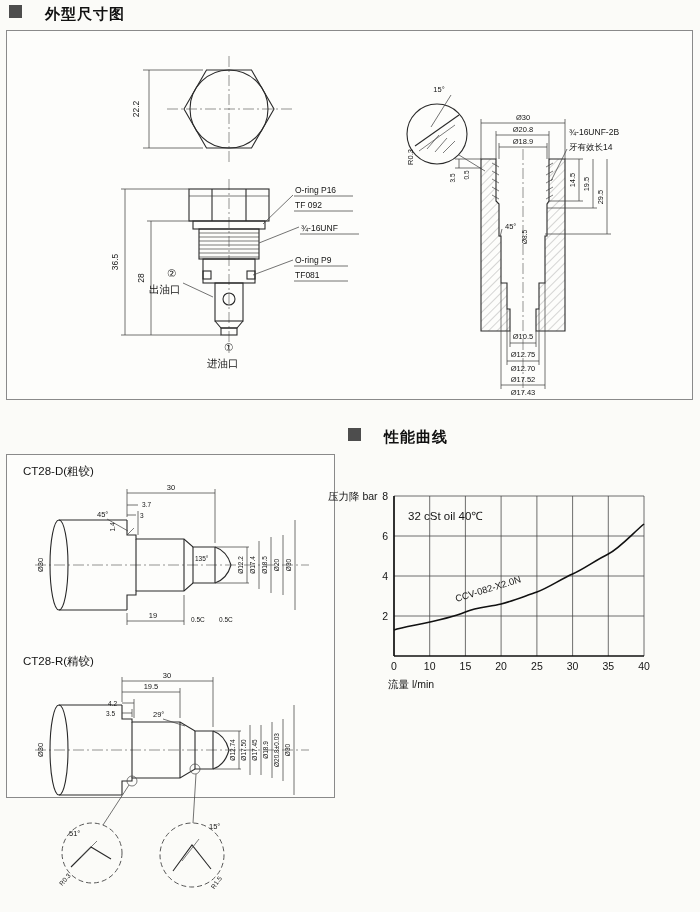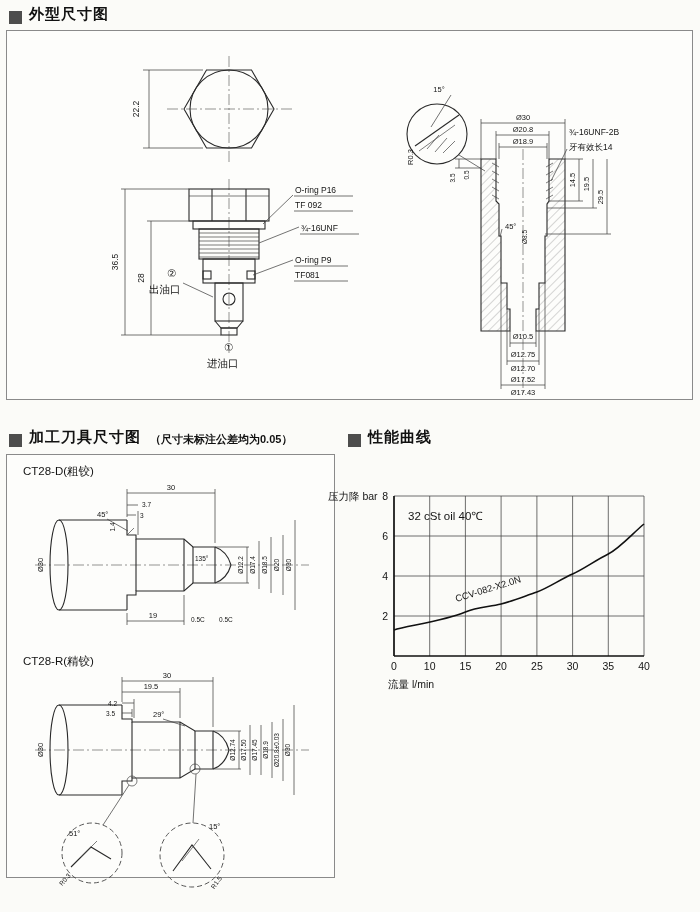--- a/index.html
+++ b/index.html
@@ -1,24 +1,24 @@
 <!DOCTYPE html>
 <html><head>
 <meta charset="utf-8">
 <style>
   html,body{margin:0;padding:0}
   body{width:700px;height:912px;background:#f4f4f1;font-family:"Liberation Sans",sans-serif;color:#111}
   .page{position:relative;width:700px;height:912px;background:#fbfbf8;overflow:hidden}
-  .sec-header{position:absolute;display:flex;align-items:flex-end;gap:7px;white-space:nowrap}
+  .sec-header{position:absolute;display:flex;align-items:flex-start;gap:23px;white-space:nowrap}
   .sq{width:13px;height:13px;background:#4d4d4d;flex:0 0 auto}
   .h{font-size:15px;font-weight:bold;letter-spacing:1px}
   .note{font-size:11px;font-weight:bold;margin-left:2px}
   .box{position:absolute;border:1.5px solid #8a8a8a;background:#fdfdfb;box-sizing:border-box}
   #box1{left:6px;top:30px;width:687px;height:370px}
-  #box2{left:6px;top:454px;width:329px;height:424px}
+  #box2{left:6px;top:454px;width:329px;height:344px}
   #chartwrap{position:absolute;left:324px;top:456px;width:362px;height:260px}
   svg{display:block}
   svg text{font-family:"Liberation Sans",sans-serif;fill:#141414}
   .t6{font-size:6.5px}.t7{font-size:7.5px}.t8{font-size:8.5px}.t9{font-size:9.5px}
   .t10{font-size:10.5px}.t11{font-size:11.5px}
   .s{stroke:#2a2a2a;stroke-width:1.1;fill:none}
   .sf{stroke:#2a2a2a;stroke-width:1.1;fill:url(#hatch)}
   .thin{stroke:#444;stroke-width:0.7;fill:none}
   .dim{stroke:#444;stroke-width:0.75;fill:none}
   .cl{stroke:#666;stroke-width:0.7;fill:none;stroke-dasharray:11 3 2 3}
@@ -177,25 +177,20 @@
         <text class="t7" text-anchor="middle" x="516" y="340">Ø12.70</text>
         <line class="dim" x1="494" y1="252" x2="494" y2="358"></line>
         <line class="dim" x1="538" y1="252" x2="538" y2="358"></line>
         <line class="dim" x1="494" y1="354" x2="538" y2="354"></line>
         <text class="t7" text-anchor="middle" x="516" y="351">Ø17.52</text>
         <text class="t7" text-anchor="middle" x="516" y="364">Ø17.43</text>
       </g>
     </svg>
   </div>
 
-  <div class="sec-header" style="left:9px;top:428px">
-    <span class="sq"></span>
-    <span class="h">加工刀具尺寸图</span>
-    <span class="note">（尺寸未标注公差均为0.05）</span>
-  </div>
   <div class="sec-header" style="left:348px;top:428px">
     <span class="sq"></span>
     <span class="h">性能曲线</span>
   </div>
 
   <div class="box" id="box2">
     <svg width="326" height="449" viewBox="0 0 326 449">
 
       <g>
         <text class="t11" x="16" y="20">CT28-D(粗铰)</text>

